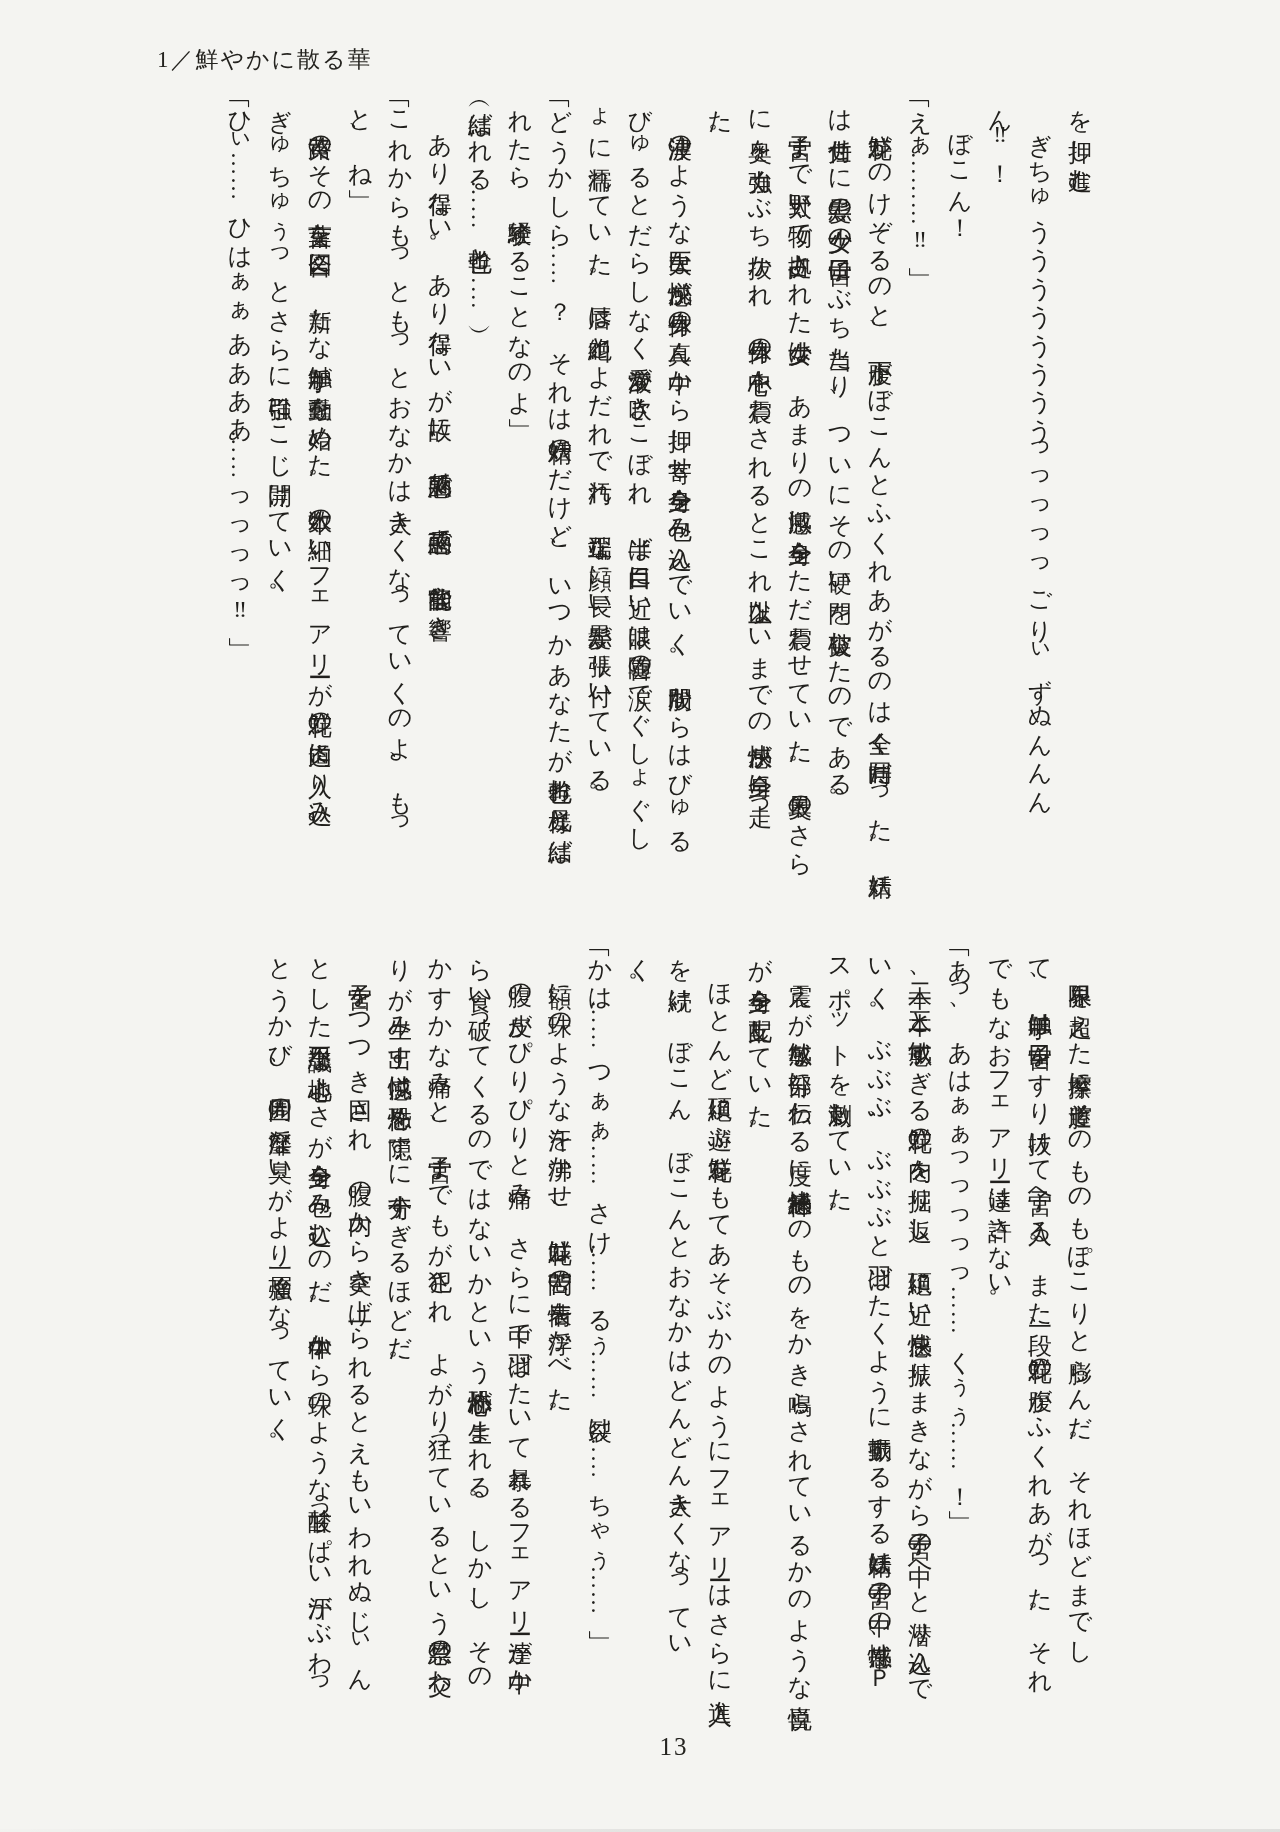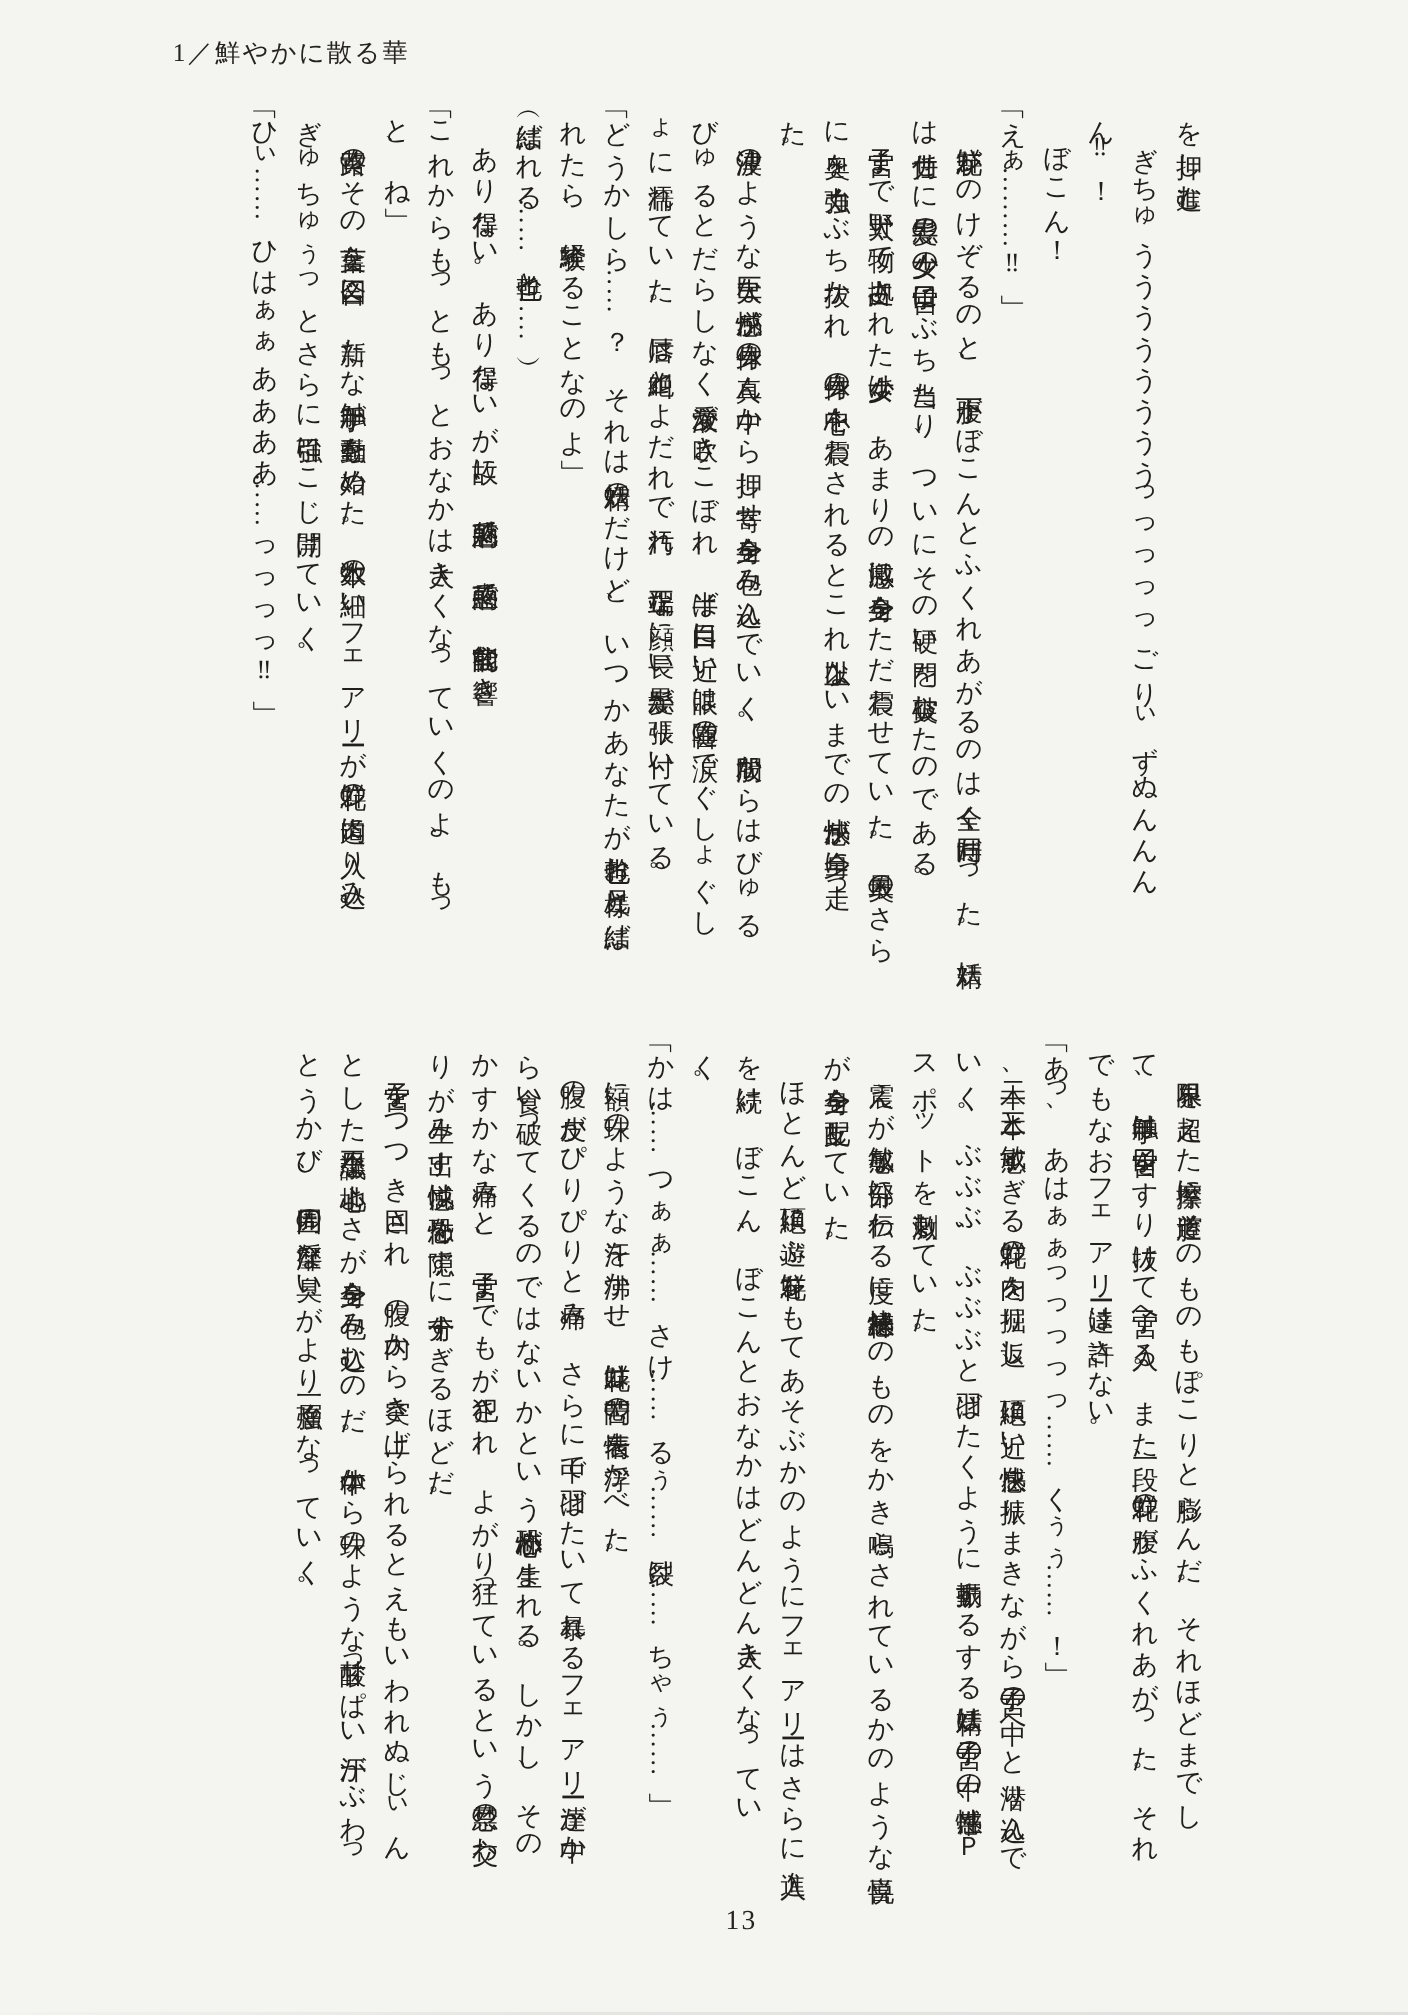--- a/index.html
+++ b/index.html
@@ -14,21 +14,21 @@
     overflow: hidden;
     font-family: "Liberation Serif", "DejaVu Serif", serif;
     color: #1e1d1b;
   }
   .page {
     position: absolute;
     inset: 0;
   }
   .running-header {
     position: absolute;
-    top: 32px;
+    top: 44px;
     left: 157px;
     font-size: 23px;
     letter-spacing: 2px;
     color: #24231f;
     white-space: nowrap;
   }
   .vblock {
     position: absolute;
     right: 180px;
     writing-mode: vertical-rl;

